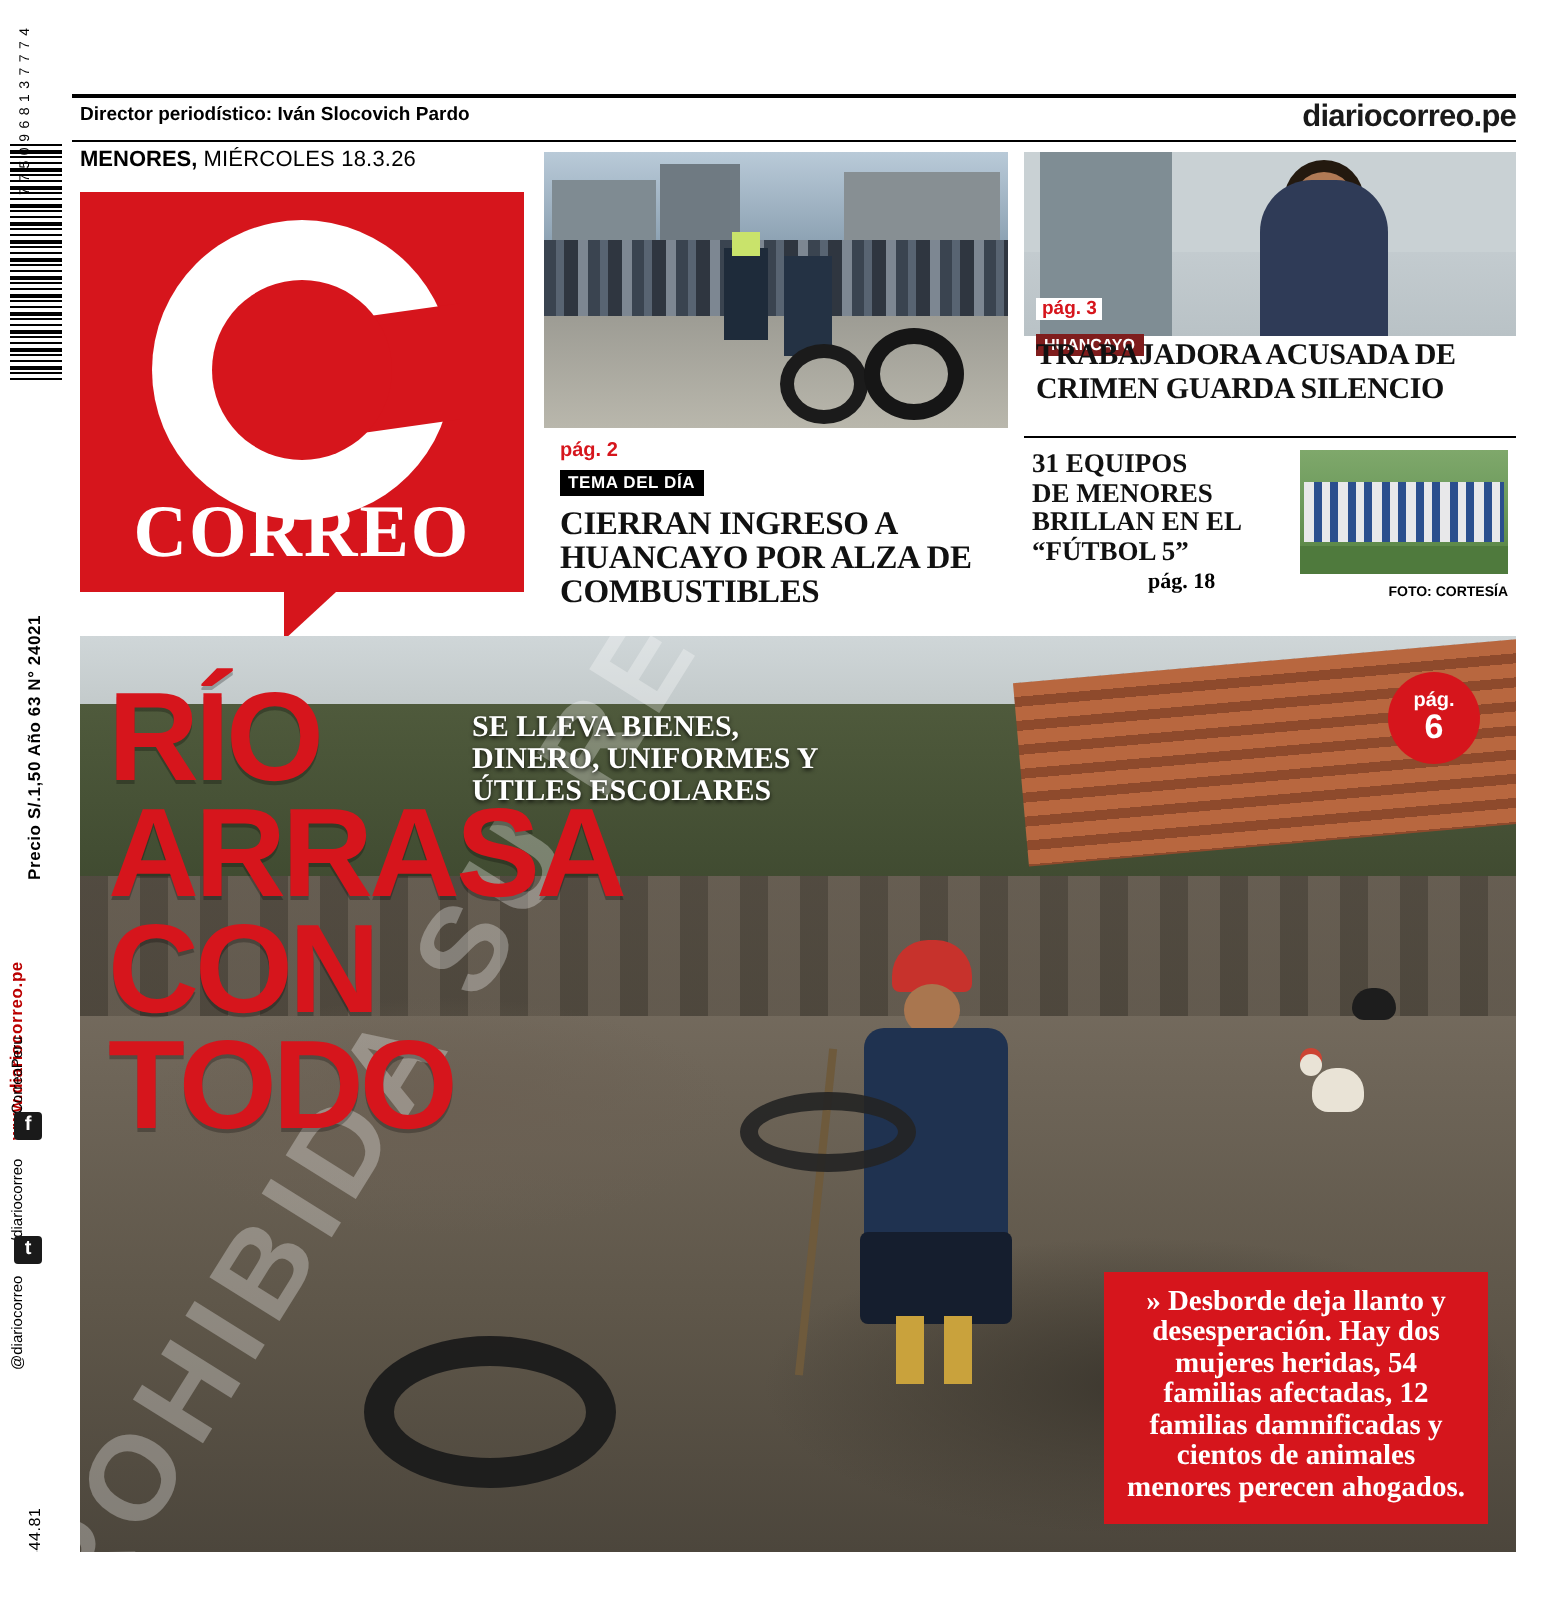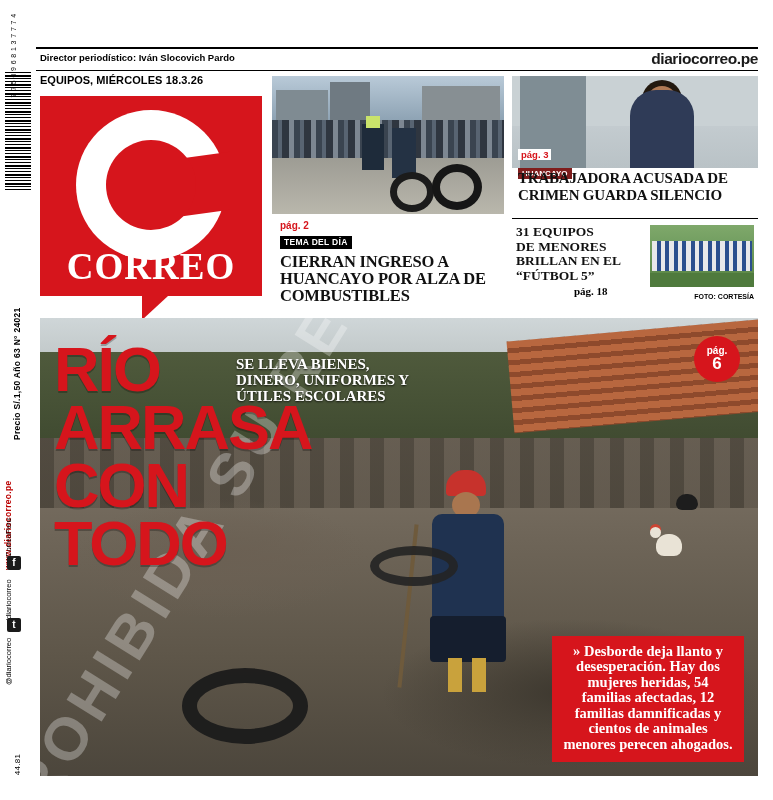--- a/index.html
+++ b/index.html
@@ -134,21 +134,21 @@
     width: 722px; height: 1px;
     background: #000;
   }
   .city-date {
     position: absolute;
     left: 40px; top: 74px;
     font-size: 11px;
     color: #000;
   }
   .city-date .city { font-weight: bold; }
-  .city-date .date { font-weight: bold; letter-spacing: 0.1px;}
+  .city-date .date { font-weight: normal; letter-spacing: 0.1px;}
 
   
   .logo-box {
     position: absolute;
     left: 40px; top: 96px;
     width: 222px;
     height: 200px;
     background: #d6151c;
   }
   .logo-c {
@@ -476,21 +476,21 @@
     <div class="social-label fb">/diariocorreo</div>
     <div class="social tw">t</div>
     <div class="social-label tw">@diariocorreo</div>
   </div>
 
   <div class="top-rule"></div>
   <div class="director">Director periodístico: Iván Slocovich Pardo</div>
   <div class="site">diariocorreo.pe</div>
   <div class="header-rule"></div>
   <div class="city-date">
-    <span class="city">EQUIPOS,</span>
+    <span class="city">MENORES,</span>
     <span class="date">MIÉRCOLES 18.3.26</span>
   </div>
 
   <div class="logo-box">
     <div class="logo-c">
       <div class="notch"></div>
     </div>
     <div class="logo-word">CORREO</div>
   </div>
   <div class="logo-tail"></div>

